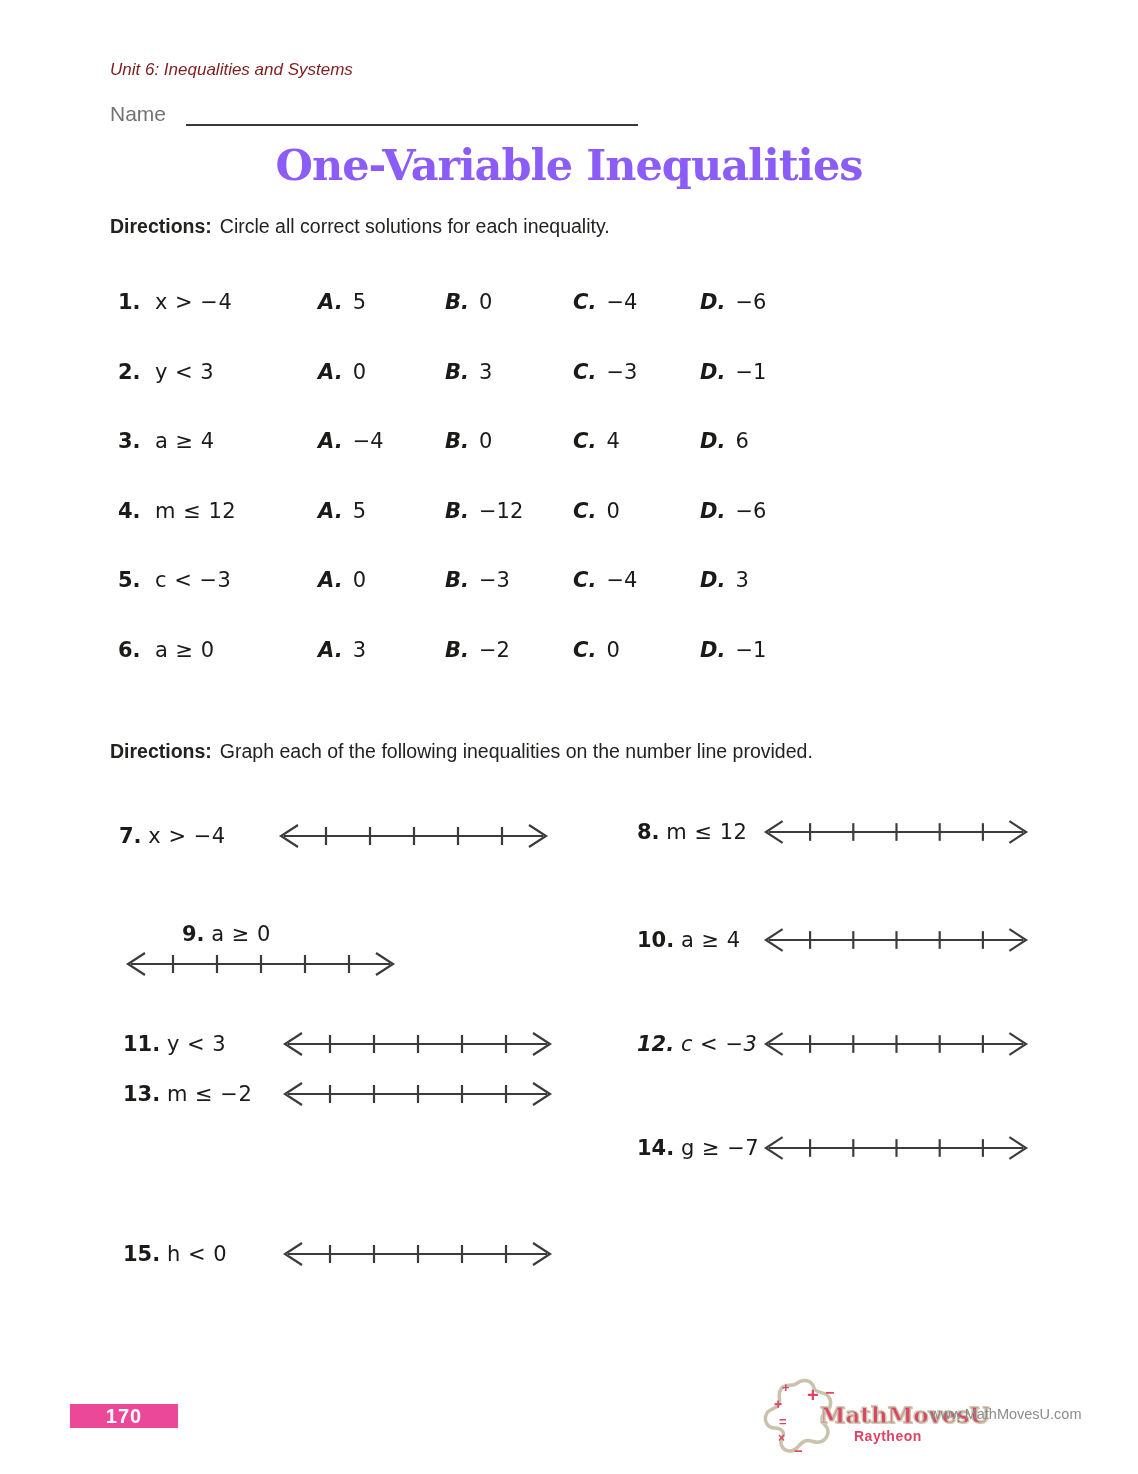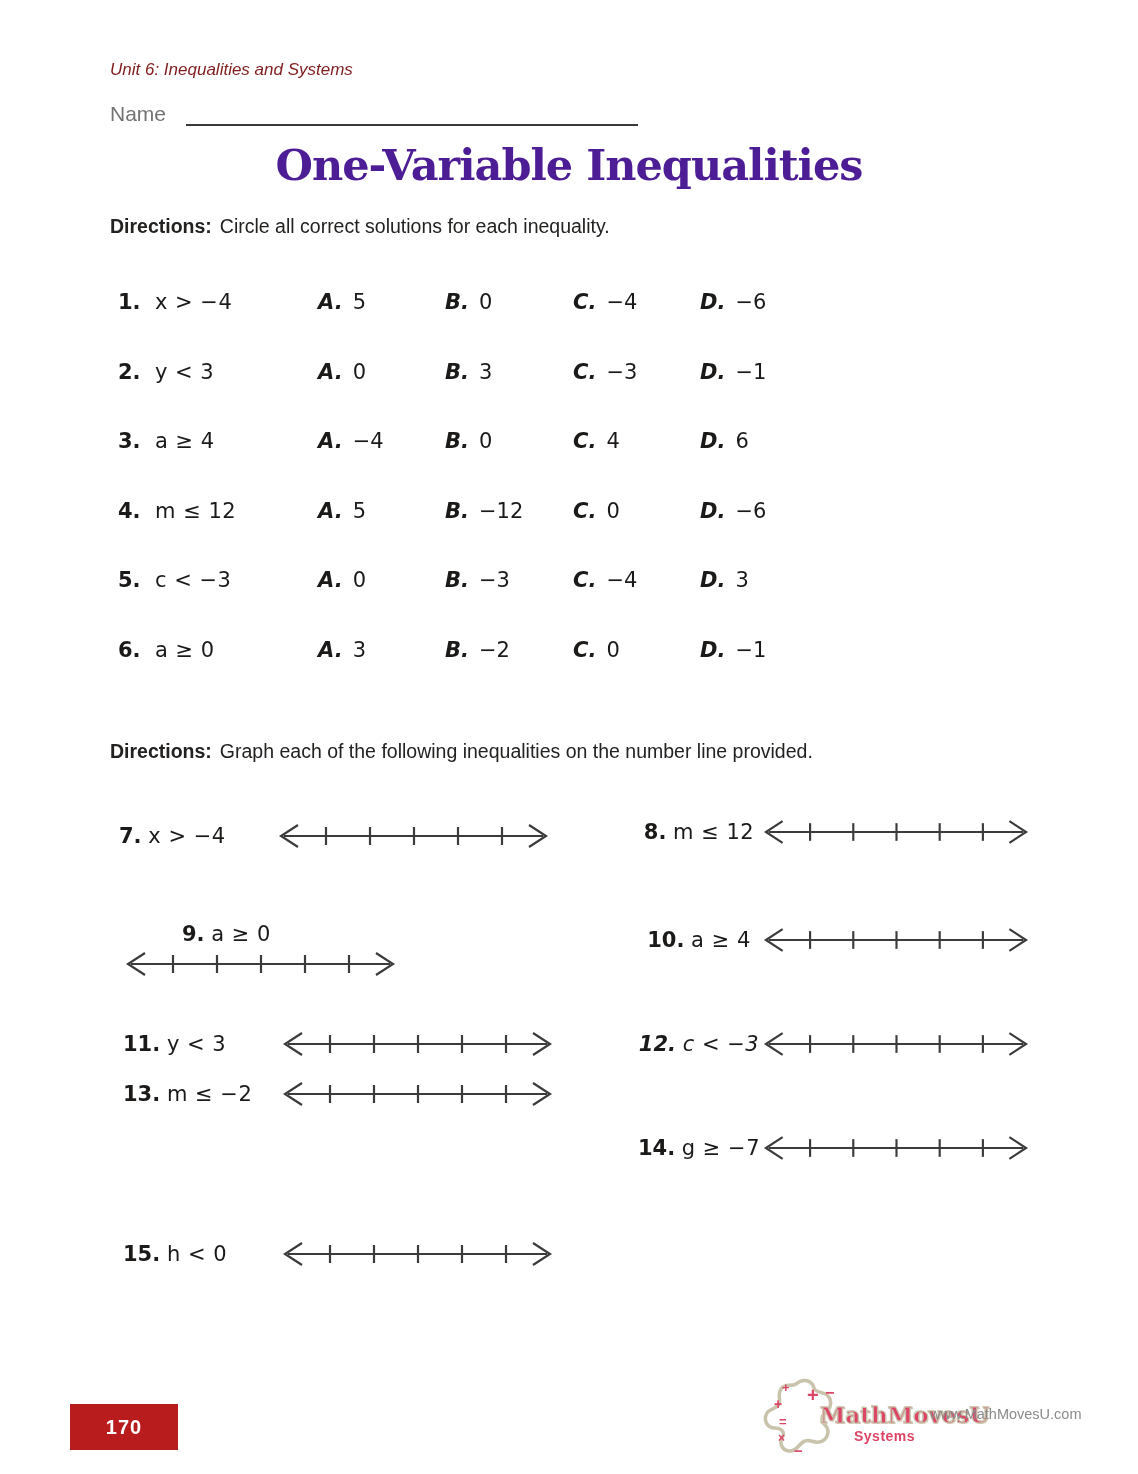--- a/index.html
+++ b/index.html
@@ -18,21 +18,21 @@
     font-size:21px; color:#737373; white-space:nowrap;
   }
   .name-blank {
     display:inline-block; width:452px; height:24px;
     border-bottom:2px solid #3a3a3a; margin-left:20px; vertical-align:bottom;
   }
   .page-title {
     position:absolute; left:0; top:140px; width:1138px;
     text-align:center;
     font-family:"DejaVu Serif", serif;
-    font-weight:bold; font-size:43px; letter-spacing:-1px; color:#4c1d95;
+    font-weight:bold; font-size:43px; letter-spacing:-1px; color:#8b5cf6;
   }
   .directions {
     position:absolute; left:110px; font-size:19.5px; color:#242220;
   }
   .directions b { margin-right:8px; }
   .directions-1 { top:215px; }
   .directions-2 { top:740px; }
 
   
   .mc-table { position:absolute; left:118px; top:290px; font-family:"DejaVu Sans", sans-serif; }
@@ -46,37 +46,37 @@
   .opt .letter { font-weight:bold; font-style:italic; margin-right:10px; }
   .expr { letter-spacing:0.5px; }
 
   
   .graph-item {
     position:absolute; display:flex; align-items:center;
     font-family:"DejaVu Sans", sans-serif; font-size:21px; color:#1c1a19;
   }
   .graph-item .glabel { white-space:nowrap; }
   .col-left  .glabel { width:157px; }
-  .col-right .glabel { width:124px;text-align:center; }
+  .col-right .glabel { width:124px; }
   .g7  { left:119px; top:818px; }
   .g8  { left:637px; top:814px; }
   .g9  { left:123px; top:922px;flex-direction:column; }
   .g10 { left:637px; top:922px; }
   .g11 { left:123px; top:1026px; }
   .g12 { left:637px; top:1026px;font-style:italic; }
   .g13 { left:123px; top:1064px;margin-top:12px; }
   .g14 { left:637px; top:1130px; }
   .g15 { left:123px; top:1236px; }
   svg.nline { display:block; }
   svg.nline line, svg.nline polyline { stroke:#3b3b3b; stroke-width:2.2; fill:none; }
 
   
   .page-badge {
-    position:absolute; left:70px; top:1404px; width:108px; height:46px;
-    background:#b91c1c; color:#ffffff; font-weight:bold; font-size:20px;
+    position:absolute; left:70px; top:1404px; width:108px; height:24px;
+    background:#ec4899; color:#ffffff; font-weight:bold; font-size:20px;
     display:flex; align-items:center; justify-content:center;
     letter-spacing:1px;
   }
   .logo-group { position:absolute; left:762px; top:1374px; width:310px; height:96px; }
   .logo-blob { position:absolute; left:0; top:2px; }
   .brand-text {
     position:absolute; left:58px; top:27px;
     font-family:"DejaVu Serif", serif;
     font-weight:bold; font-size:23px; color:#dd4465;
     -webkit-text-stroke:1px #c9c3ac;
@@ -293,15 +293,15 @@
     <path d="M34,8 C41,2 50,4 52,12 C53,17 60,15 65,19 C71,24 69,33 63,37 C59,40 59,45 63,49 C69,55 65,65 57,66 C51,67 48,63 43,65 C37,67 35,76 27,75 C19,74 17,66 21,60 C23,56 19,52 13,52 C5,52 1,44 5,37 C8,32 15,33 17,28 C19,23 15,18 19,13 C23,7 29,11 34,8 Z" fill="#ffffff" stroke="#c9c3ac" stroke-width="3.5"></path>
     <text x="20" y="16" font-size="13" font-weight="bold" fill="#dd4465">+</text>
     <text x="45" y="26" font-size="20" font-weight="bold" fill="#dd4465">+</text>
     <text x="63" y="22" font-size="16" font-weight="bold" fill="#dd4465">−</text>
     <text x="12" y="33" font-size="14" font-weight="bold" fill="#dd4465">+</text>
     <text x="17" y="50" font-size="13" font-weight="bold" fill="#dd4465">=</text>
     <text x="16" y="66" font-size="12" font-weight="bold" fill="#dd4465">×</text>
     <text x="32" y="80" font-size="15" font-weight="bold" fill="#dd4465">−</text>
   </svg>
   <span class="brand-text">MathMovesU</span>
-  <span class="brand-sub">Systems</span>
+  <span class="brand-sub">Raytheon</span>
   <span class="site-url">www.MathMovesU.com</span>
 </div>
 
 </body></html>

